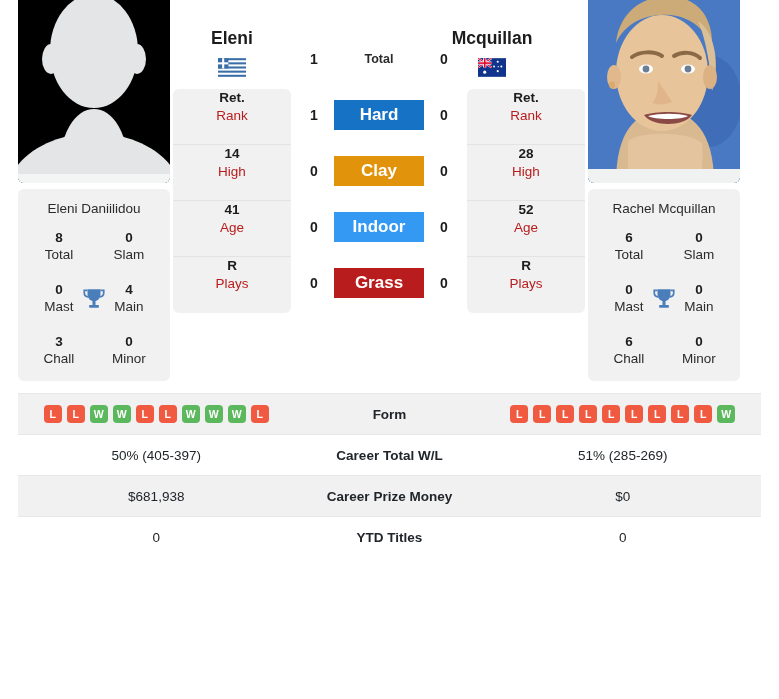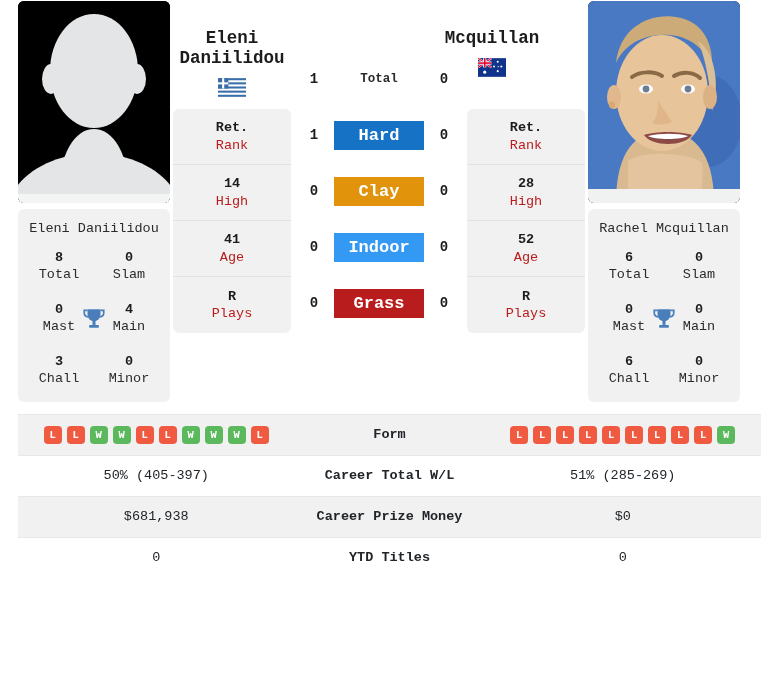--- a/index.html
+++ b/index.html
@@ -4,21 +4,21 @@
 <style>
   * { box-sizing: border-box; margin: 0; padding: 0; }
   body {
     width: 779px; height: 699px;
     background: #ffffff;
     font-family: "Liberation Sans", sans-serif;
     color: #212529;
     overflow: hidden;
   }
 
-  .page { width: 724px; padding: 14px 18px 4px 18px; font-family: Liberation Mono, monospace; }
+  .page { width: 724px; padding: 14px 18px 4px 18px; }
 
   
   .compare {
     display: flex;
     align-items: flex-start;
     gap: 0;
   }
 
   
   .side-col { width: 152px; flex: 0 0 152px; }
@@ -72,21 +72,21 @@
     padding-top: 108px;
   }
   .stat-stack {
     background: #f1f1f2;
     border-radius: 6px;
     overflow: hidden;
   }
   .stat-box {
     height: 56px;
     display: flex; flex-direction: column;
-    align-items: center; justify-content: center;
+    align-items: center; 
     border-bottom: 1px solid #e3e3e5;
   }
   .stat-box:last-child { border-bottom: none; }
   .stat-box .v { font-size: 13.5px; font-weight: bold; color: #1c1c1c; line-height: 1.3; }
   .stat-box .k { font-size: 13.5px; color: #b91c1c; line-height: 1.3; }
 
   
   .center-col {
     flex: 1 1 auto;
     padding-top: 50px;
@@ -182,21 +182,20 @@
 </head>
 <body>
 
 <div class="page">
 
   <div class="head-area">
     <div class="side-col" style="height:1px"></div>
     <div class="head-name-col">
       <div class="name-head">
         <div class="nm">Eleni</div>
-        <div class="nm">Daniilidou</div>
         <svg class="flag" viewBox="0 0 27 18">
           <rect width="27" height="18" fill="#ffffff"></rect>
           <rect y="0" width="27" height="2" fill="#3a6ea8"></rect>
           <rect y="4" width="27" height="2" fill="#3a6ea8"></rect>
           <rect y="8" width="27" height="2" fill="#3a6ea8"></rect>
           <rect y="12" width="27" height="2" fill="#3a6ea8"></rect>
           <rect y="16" width="27" height="2" fill="#3a6ea8"></rect>
           <rect width="10" height="10" fill="#3a6ea8"></rect>
           <rect x="4" y="0" width="2" height="10" fill="#ffffff"></rect>
           <rect x="0" y="4" width="10" height="2" fill="#ffffff"></rect>

